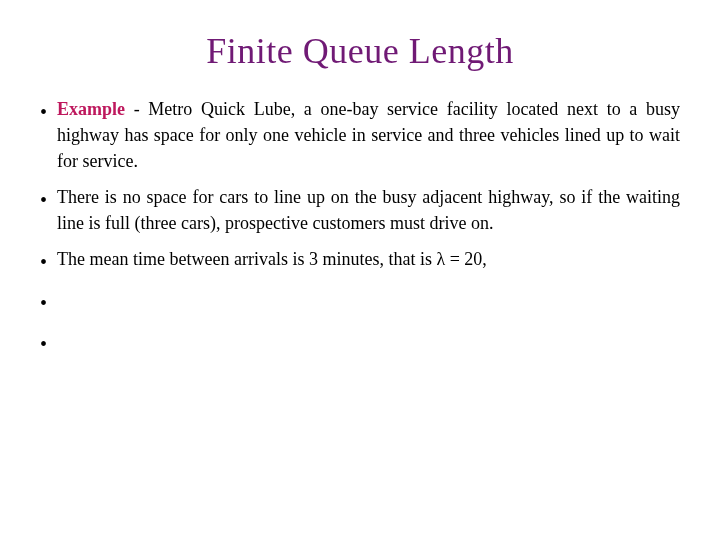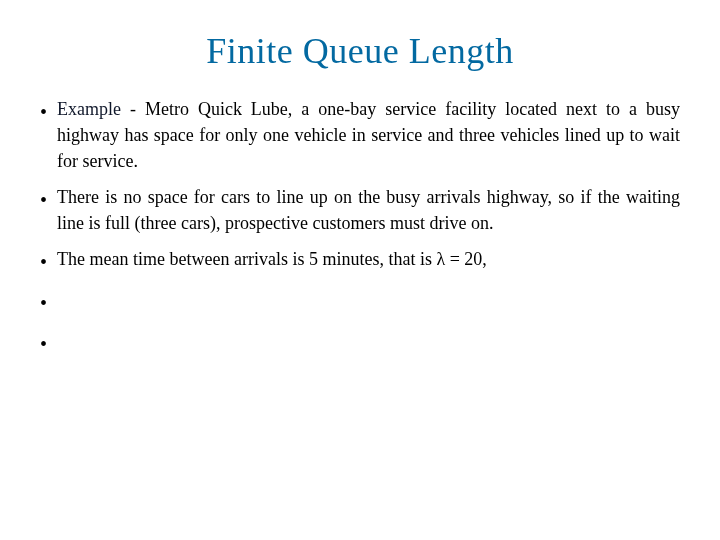--- a/index.html
+++ b/index.html
@@ -18,21 +18,21 @@
       align-items: center;
       padding: 30px 40px 20px 40px;
       overflow: hidden;
     }
 
     .title {
       font-size: 36px;
       font-weight: normal;
       text-align: center;
       margin-bottom: 24px;
-      color: #0369a1;
+      color: #701a75;
       letter-spacing: 0.5px;
     }
 
     .content {
       width: 100%;
       font-size: 18px;
       line-height: 1.45;
       color: #000000;
     }
 
@@ -55,22 +55,22 @@
       font-size: 20px;
       line-height: 1.45;
     }
 
     .bullet-text {
       flex: 1;
       text-align: justify;
     }
 
     .example-label {
-      font-weight: normal;
-      color: #0f172a;
+      font-weight: bold;
+      color: #be185d;
     }
 
     .var-m {
       font-weight: bold;
     }
   </style>
 </head>
 <body>
 
 <h1 class="title">Finite Queue Length</h1>
@@ -80,26 +80,26 @@
 
     <li>
       <span class="bullet">•</span>
       <span class="bullet-text">
         <span class="example-label">Example</span><span> -  Metro Quick Lube, a one-bay service facility located next to a busy highway has space for only one vehicle in service and three vehicles lined up to wait for service.</span>
       </span>
     </li>
 
     <li>
       <span class="bullet">•</span>
-      <span class="bullet-text">There is no space for cars to line up on the busy arrivals highway, so if the waiting line is full (three cars), prospective customers must drive on.</span>
+      <span class="bullet-text">There is no space for cars to line up on the busy adjacent highway, so if the waiting line is full (three cars), prospective customers must drive on.</span>
     </li>
 
     <li>
       <span class="bullet">•</span>
-      <span class="bullet-text">The mean time between arrivals is 5 minutes, that is λ = 20,</span>
+      <span class="bullet-text">The mean time between arrivals is 3 minutes, that is λ = 20,</span>
     </li>
 
     <li>
       <span class="bullet">•</span>
     </li>
 
     <li>
       <span class="bullet">•</span>
     </li>
 

